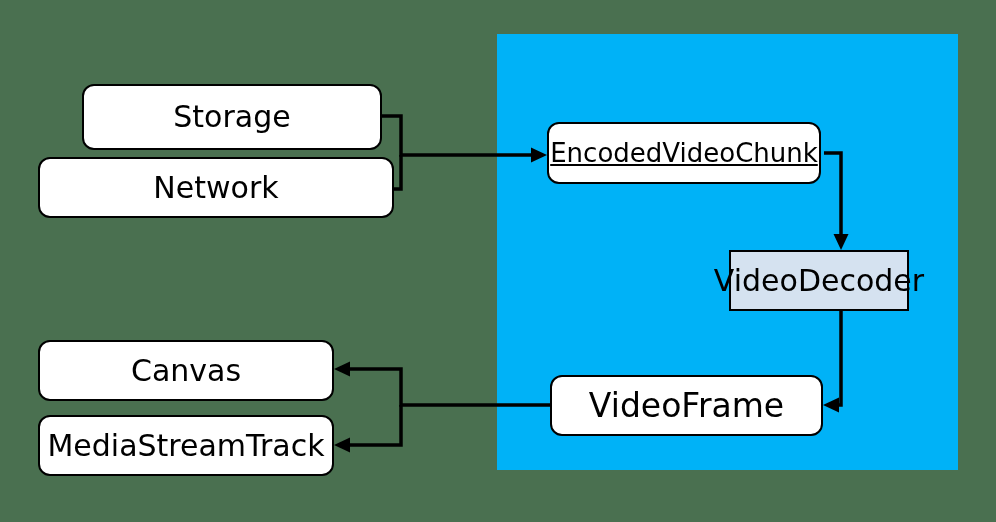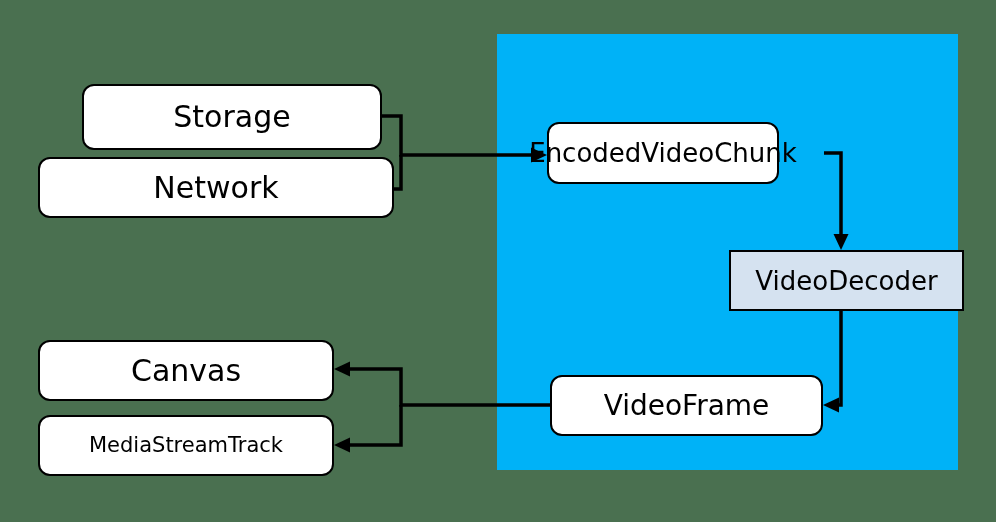--- a/index.html
+++ b/index.html
@@ -53,35 +53,36 @@
   .node-network {
     left: 38px; top: 157px; width: 356px; height: 61px;
     font-size: 30px;
   }
   .node-canvas {
     left: 38px; top: 340px; width: 296px; height: 61px;
     font-size: 30px;
   }
   .node-mediastreamtrack {
     left: 38px; top: 415px; width: 296px; height: 61px;
-    font-size: 21px;
+    font-size: 30px;
   }
   .node-encodedvideochunk {
-    left: 547px; top: 122px; width: 232px; height: 62px;
+    left: 547px; top: 122px; width: 274px; height: 62px;
     font-size: 26px;
+    text-decoration: underline;
   }
   .node-videodecoder {
-    left: 729px; top: 250px; width: 235px; height: 61px;
-    font-size: 26px;
+    left: 729px; top: 250px; width: 180px; height: 61px;
+    font-size: 30px;
     background: #d5e2f0;
     border-radius: 0;
   }
   .node-videoframe {
     left: 550px; top: 375px; width: 273px; height: 61px;
-    font-size: 28px;
+    font-size: 33px;
   }
   svg.edges {
     position: absolute;
     left: 0; top: 0;
     width: 996px;
     height: 522px;
     pointer-events: none;
   }
   .edge {
     fill: none;

